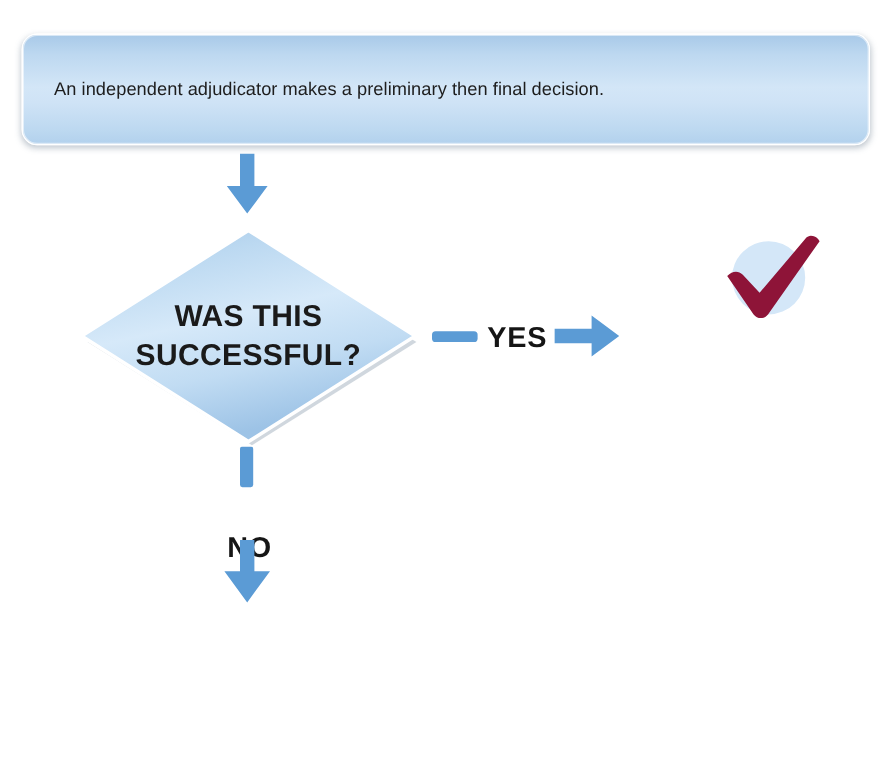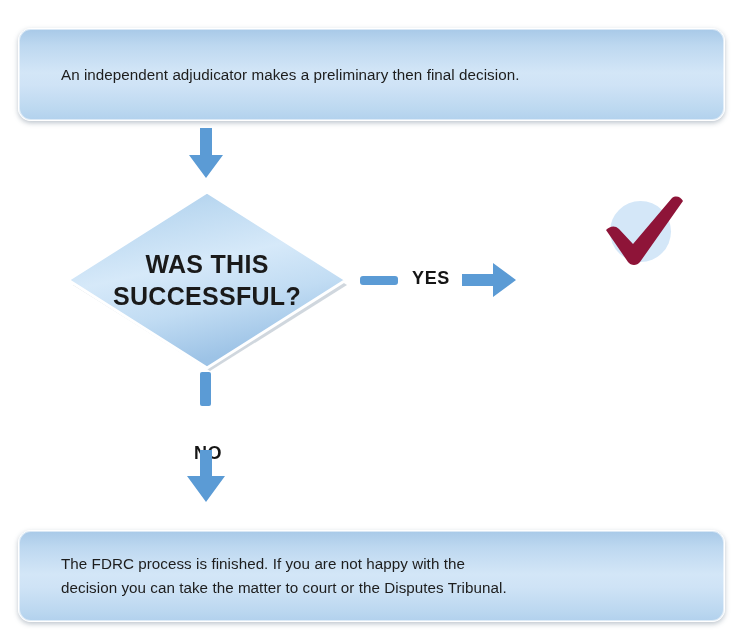--- a/index.html
+++ b/index.html
@@ -35,21 +35,21 @@
                 #cfe3f6 62%,
                 #bcd8f0 88%,
                 #b2d1ed 100%);
     border: 1px solid #ffffff;
     box-shadow: 0 2px 5px rgba(90, 110, 130, 0.40),
                 0 0 0 1px rgba(255,255,255,0.55) inset;
     display: flex;
     align-items: center;
   }
   .process-text {
-    padding: 0 42px;
+    padding: 0 26px;
     font-size: 15.2px;
     line-height: 1.55;
     color: #1d1d1d;
     letter-spacing: 0.05px;
     white-space: pre-line;
   }
 
   #box-top {
     left: 18px;
     top: 28px;
@@ -104,21 +104,21 @@
 
   #arrow-top-to-decision { left: 182px; top: 128px; width: 48px; height: 52px; }
   #no-stem               { left: 182px; top: 372px; width: 48px; height: 36px; }
   #arrow-no-down         { left: 178px; top: 450px; width: 56px; height: 54px; }
   #yes-dash              { left: 358px; top: 268px; width: 42px; height: 24px; }
   #arrow-yes-right       { left: 462px; top: 258px; width: 56px; height: 44px; }
 
   
   .branch-label {
     position: absolute;
-    font-size: 18px;
+    font-size: 24px;
     font-weight: bold;
     color: #151515;
     letter-spacing: 0.6px;
   }
   #label-no  { left: 186px; top: 443px; width: 44px; text-align: center; }
   #label-yes { left: 400px; top: 268px; width: 62px; text-align: center; }
 
   
   #outcome-group {
     position: absolute;
@@ -210,18 +210,14 @@
   <svg class="connector" id="no-stem" viewBox="0 0 48 36" xmlns="http://www.w3.org/2000/svg">
     <rect x="18" y="0" width="11" height="34" rx="2" fill="#5b9bd5"></rect>
   </svg>
 
   <div class="branch-label" id="label-no">NO</div>
 
   <svg class="connector" id="arrow-no-down" viewBox="0 0 56 54" xmlns="http://www.w3.org/2000/svg">
     <path d="M22 0 H34 V26 H47 L28 52 L9 26 H22 Z" fill="#5b9bd5"></path>
   </svg>
 
-  <div class="process-box" id="box-bottom">
-    <div class="process-text">The FDRC process is finished. If you are not happy with the
-decision you can take the matter to court or the Disputes Tribunal.</div>
-  </div>
 
 </div>
 
 </body></html>

